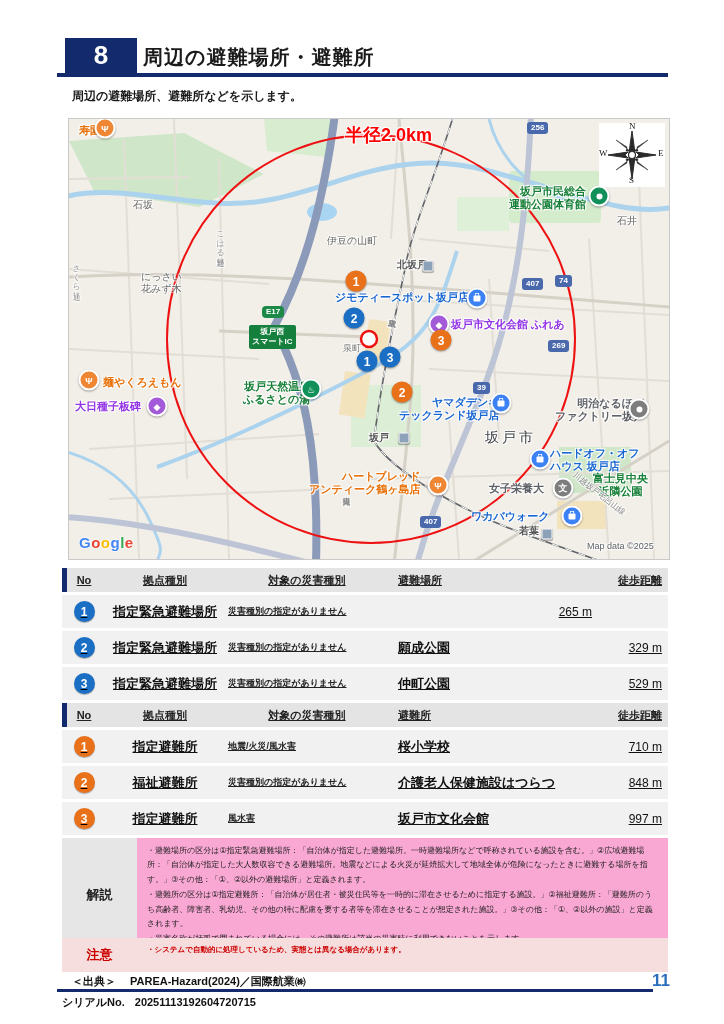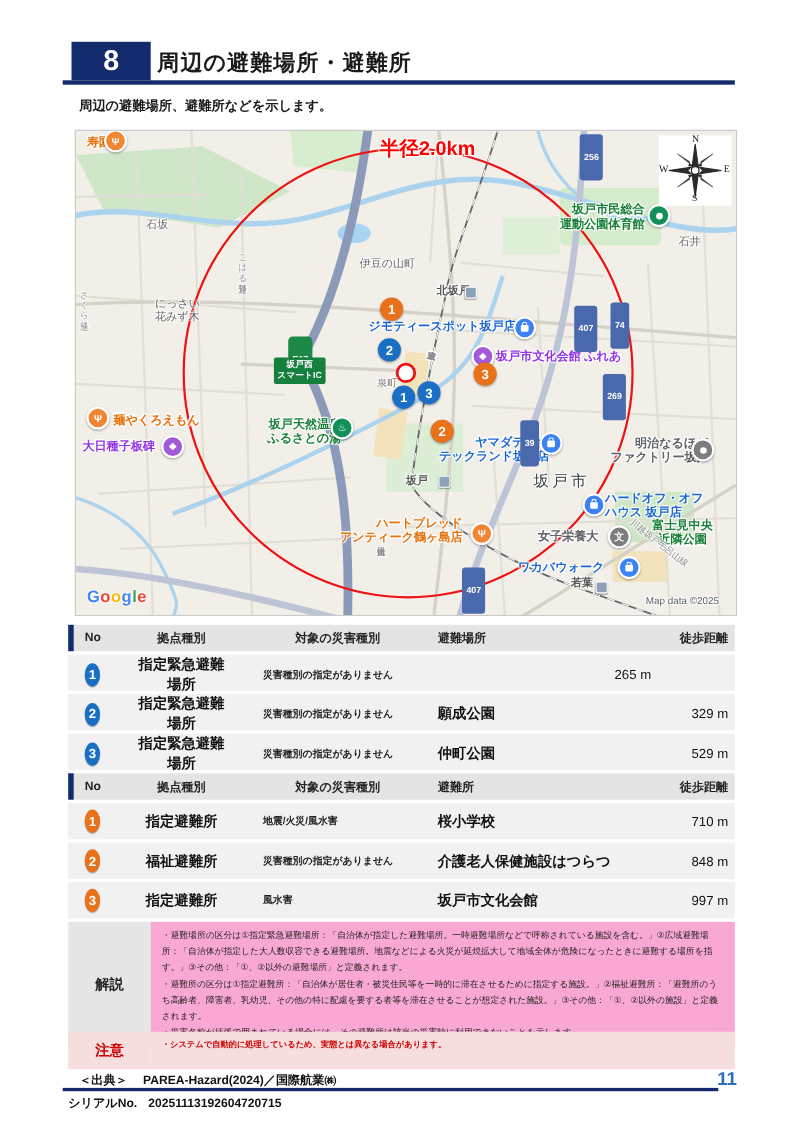--- a/index.html
+++ b/index.html
@@ -15,21 +15,21 @@
 
   
   #map{position:absolute;left:68px;top:118px;width:600px;height:440px;background:#f2efe9;
     border:1px solid #c9c9c9;overflow:hidden;}
   #map svg.base{position:absolute;left:0;top:0;}
   .m-label{position:absolute;white-space:nowrap;line-height:1.2;z-index:4;
     text-shadow:1px 1px 1px #fff,-1px -1px 1px #fff,1px -1px 1px #fff,-1px 1px 1px #fff;}
   .m-label.icbox{background:#157f3d;color:#fff;font-size:8px;font-weight:bold;text-align:center;
     padding:2px 3px;border-radius:2px;line-height:1.25;text-shadow:none;z-index:5;}
   .m-shield{position:absolute;background:#4a69ad;color:#fff;font-size:8px;font-weight:bold;
-    padding:16px 4px;border-radius:3px;z-index:4;line-height:1.3;text-align:center;}
+    padding:1px 4px;border-radius:3px;z-index:4;line-height:1.3;text-align:center;}
   .m-shield.green{background:#1c8a46;border-radius:4px;}
   .m-poi{position:absolute;width:17px;height:17px;border-radius:50%;border:2px solid #fff;
     box-shadow:0 1px 2px rgba(0,0,0,.35);transform:translate(-50%,-50%);z-index:5;
     display:flex;align-items:center;justify-content:center;color:#fff;font-size:9px;font-weight:bold;}
   .m-poi .g-dot{width:6px;height:6px;border-radius:50%;background:#fff;}
   .m-poi .g-bag{width:7px;height:6px;background:#fff;border-radius:1px;position:relative;}
   .m-poi .g-bag::before{content:"";position:absolute;left:1px;top:-3px;width:3px;height:3px;
     border:1px solid #fff;border-bottom:none;border-radius:3px 3px 0 0;}
   .m-station{position:absolute;width:9px;height:9px;background:#8da2b8;border:1.5px solid #fff;
     border-radius:2px;transform:translate(-50%,-50%);box-shadow:0 1px 1px rgba(0,0,0,.3);z-index:4;}
@@ -41,21 +41,21 @@
   #glogo{position:absolute;left:10px;bottom:8px;font-size:15px;font-weight:bold;z-index:7;letter-spacing:.5px;
     text-shadow:0 0 2px #fff,0 0 2px #fff,0 0 2px #fff;}
 
   
   .etable{position:absolute;left:62px;width:606px;}
   #table1{top:568px;} #table2{top:703px;}
   .trow{display:grid;grid-template-columns:44px 118px 166px 208px 70px;align-items:center;margin-bottom:3px;}
   .thead{background:#e4e4e4;height:24px;font-size:11px;font-weight:bold;color:#222;position:relative;}
   .thead::before{content:"";position:absolute;left:0;top:0;width:5px;height:100%;background:#132a6d;}
   .tdata{background:#f1f1f1;height:33px;}
-  .tc{padding:0 15px;}
+  .tc{padding:0 4px;text-decoration:underline;}
   .thead .tc0,.thead .tc1,.thead .tc2{text-align:center;}
   .thead .tc3{text-align:left;padding-left:8px;}
   .thead .tc4{text-align:right;padding-right:6px;}
   .tdata .tc0{display:flex;justify-content:center;}
   .tdata .tc1{font-size:13px;font-weight:bold;color:#111;text-align:center;}
   .tdata .tc2{font-size:9px;font-weight:bold;color:#222;}
   .tdata .tc3{font-size:13px;font-weight:bold;color:#111;padding-left:8px;}
   .tdata .tc4{font-size:12px;color:#111;text-align:right;padding-right:6px;}
   .numball{width:21px;height:21px;border-radius:50%;color:#fff;font-size:12px;font-weight:bold;
     display:flex;align-items:center;justify-content:center;box-shadow:0 1px 1px rgba(0,0,0,.3);}

